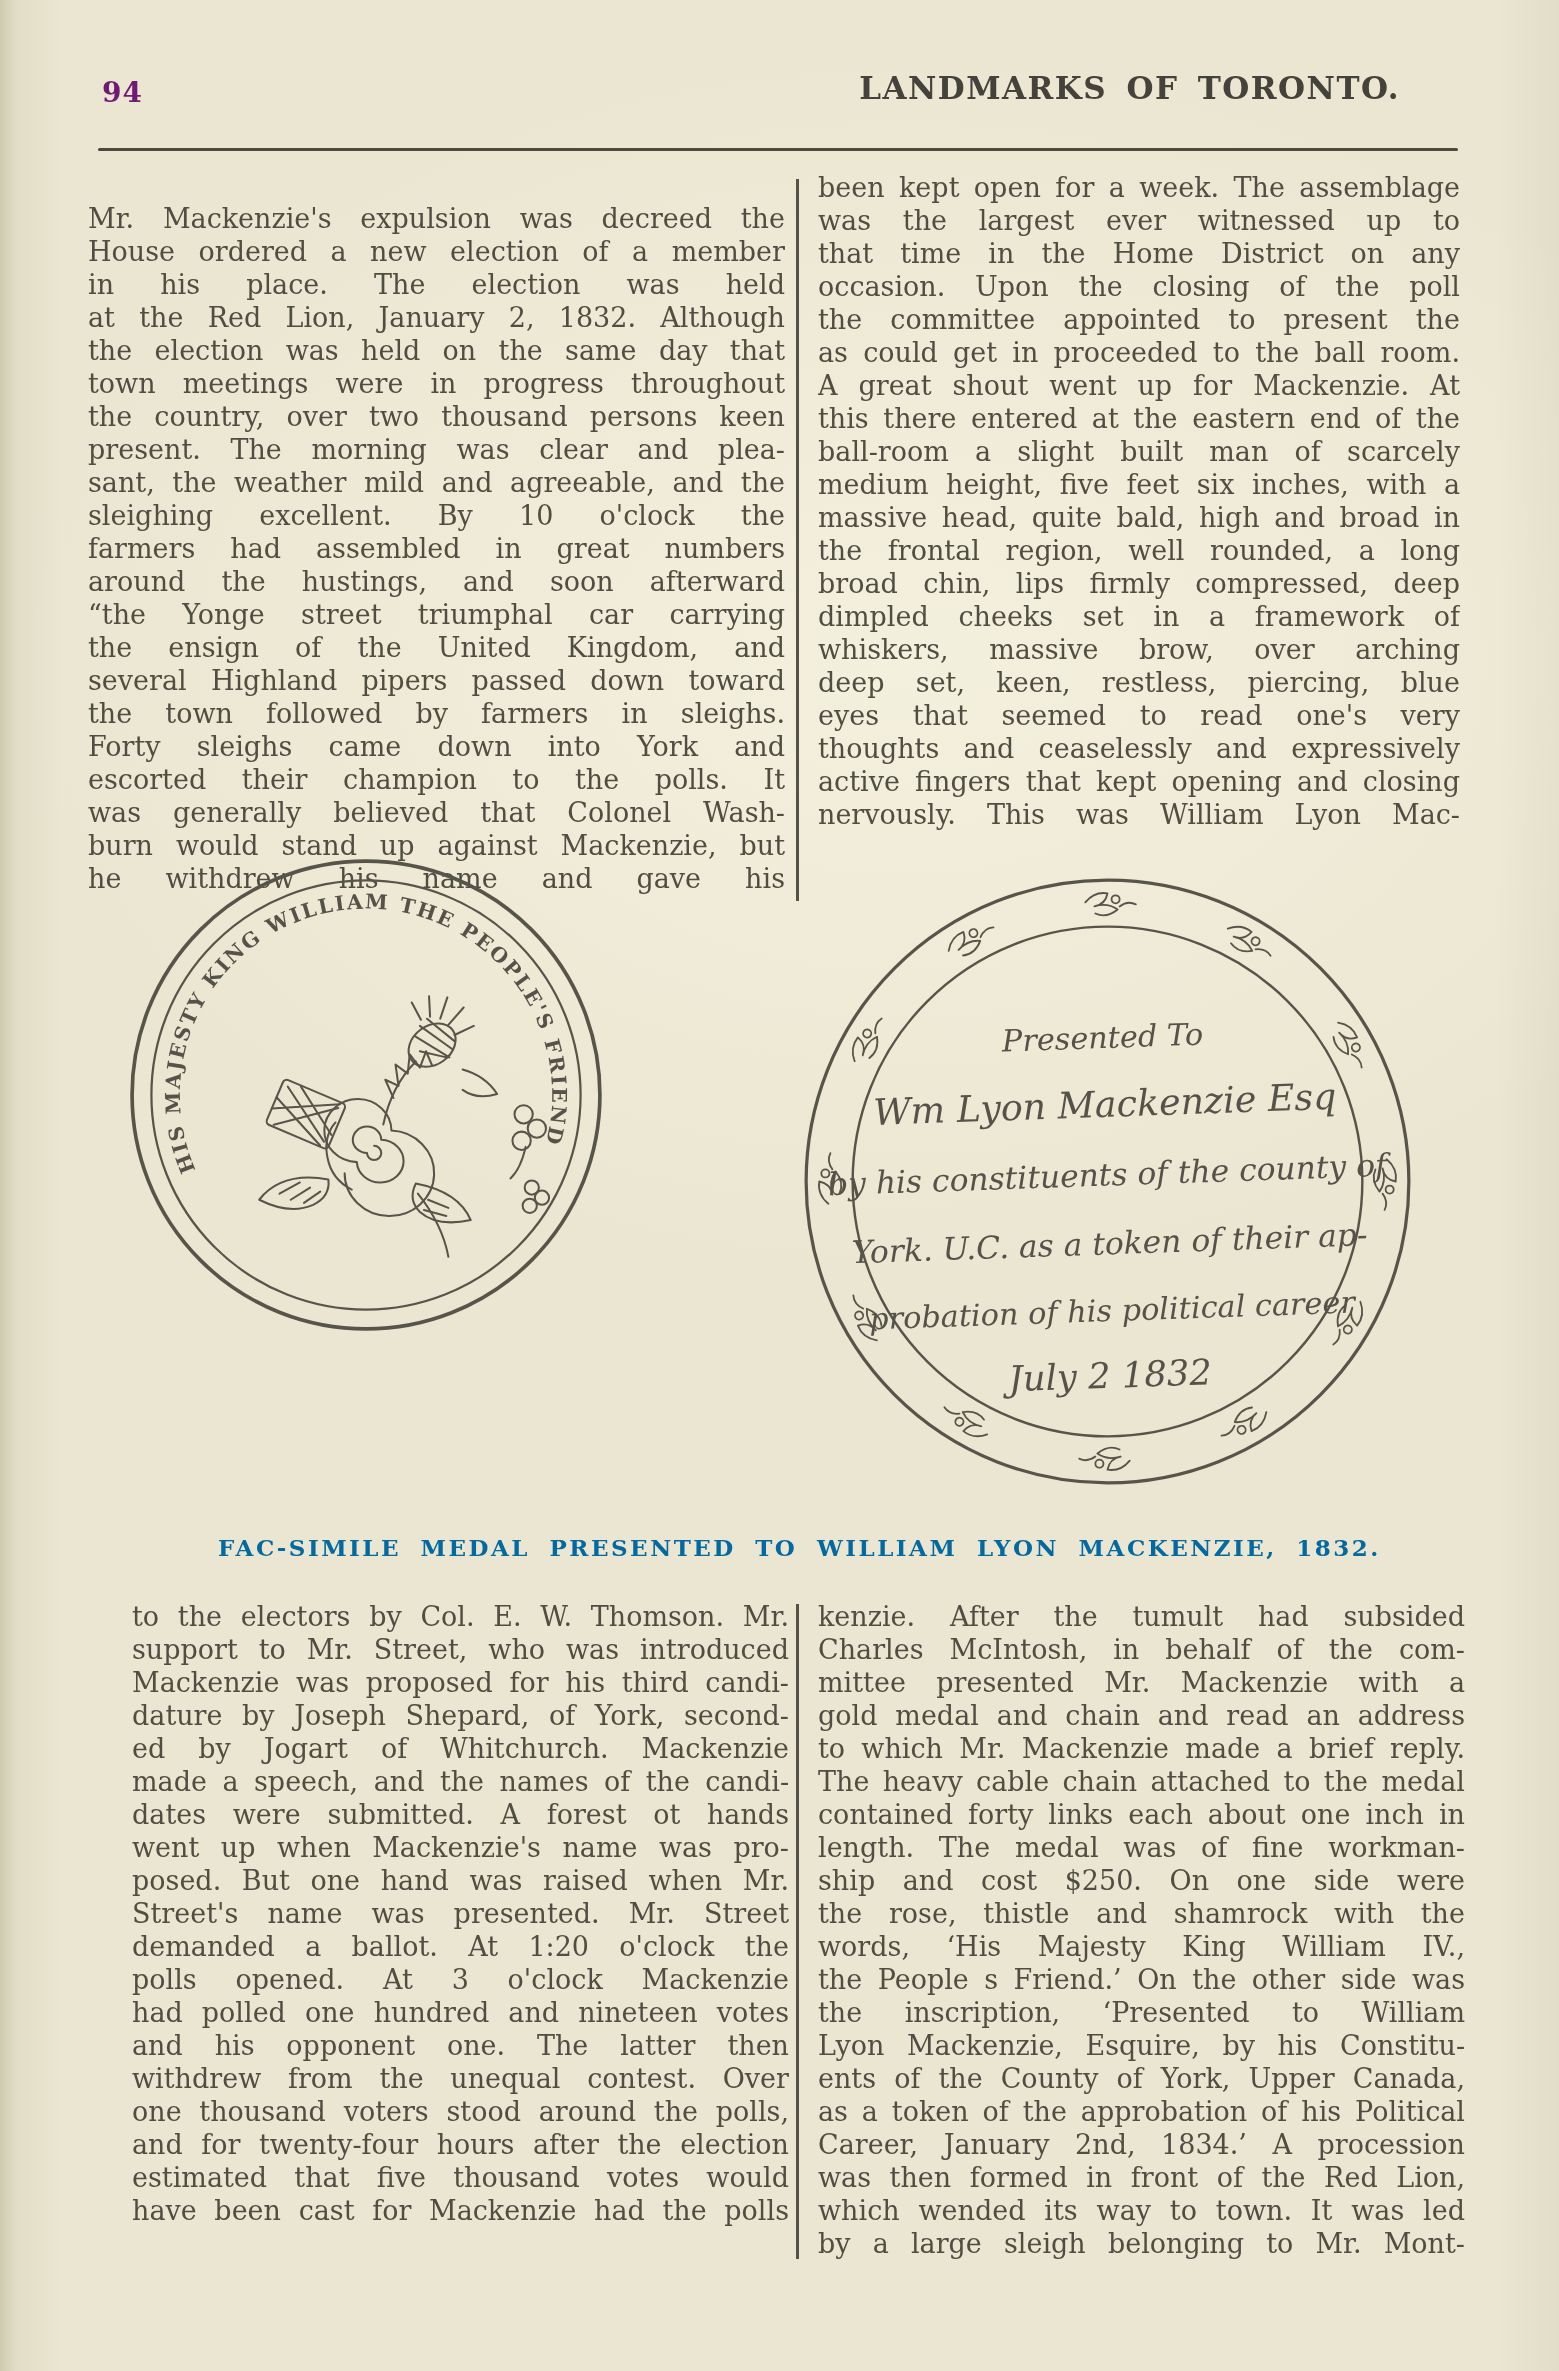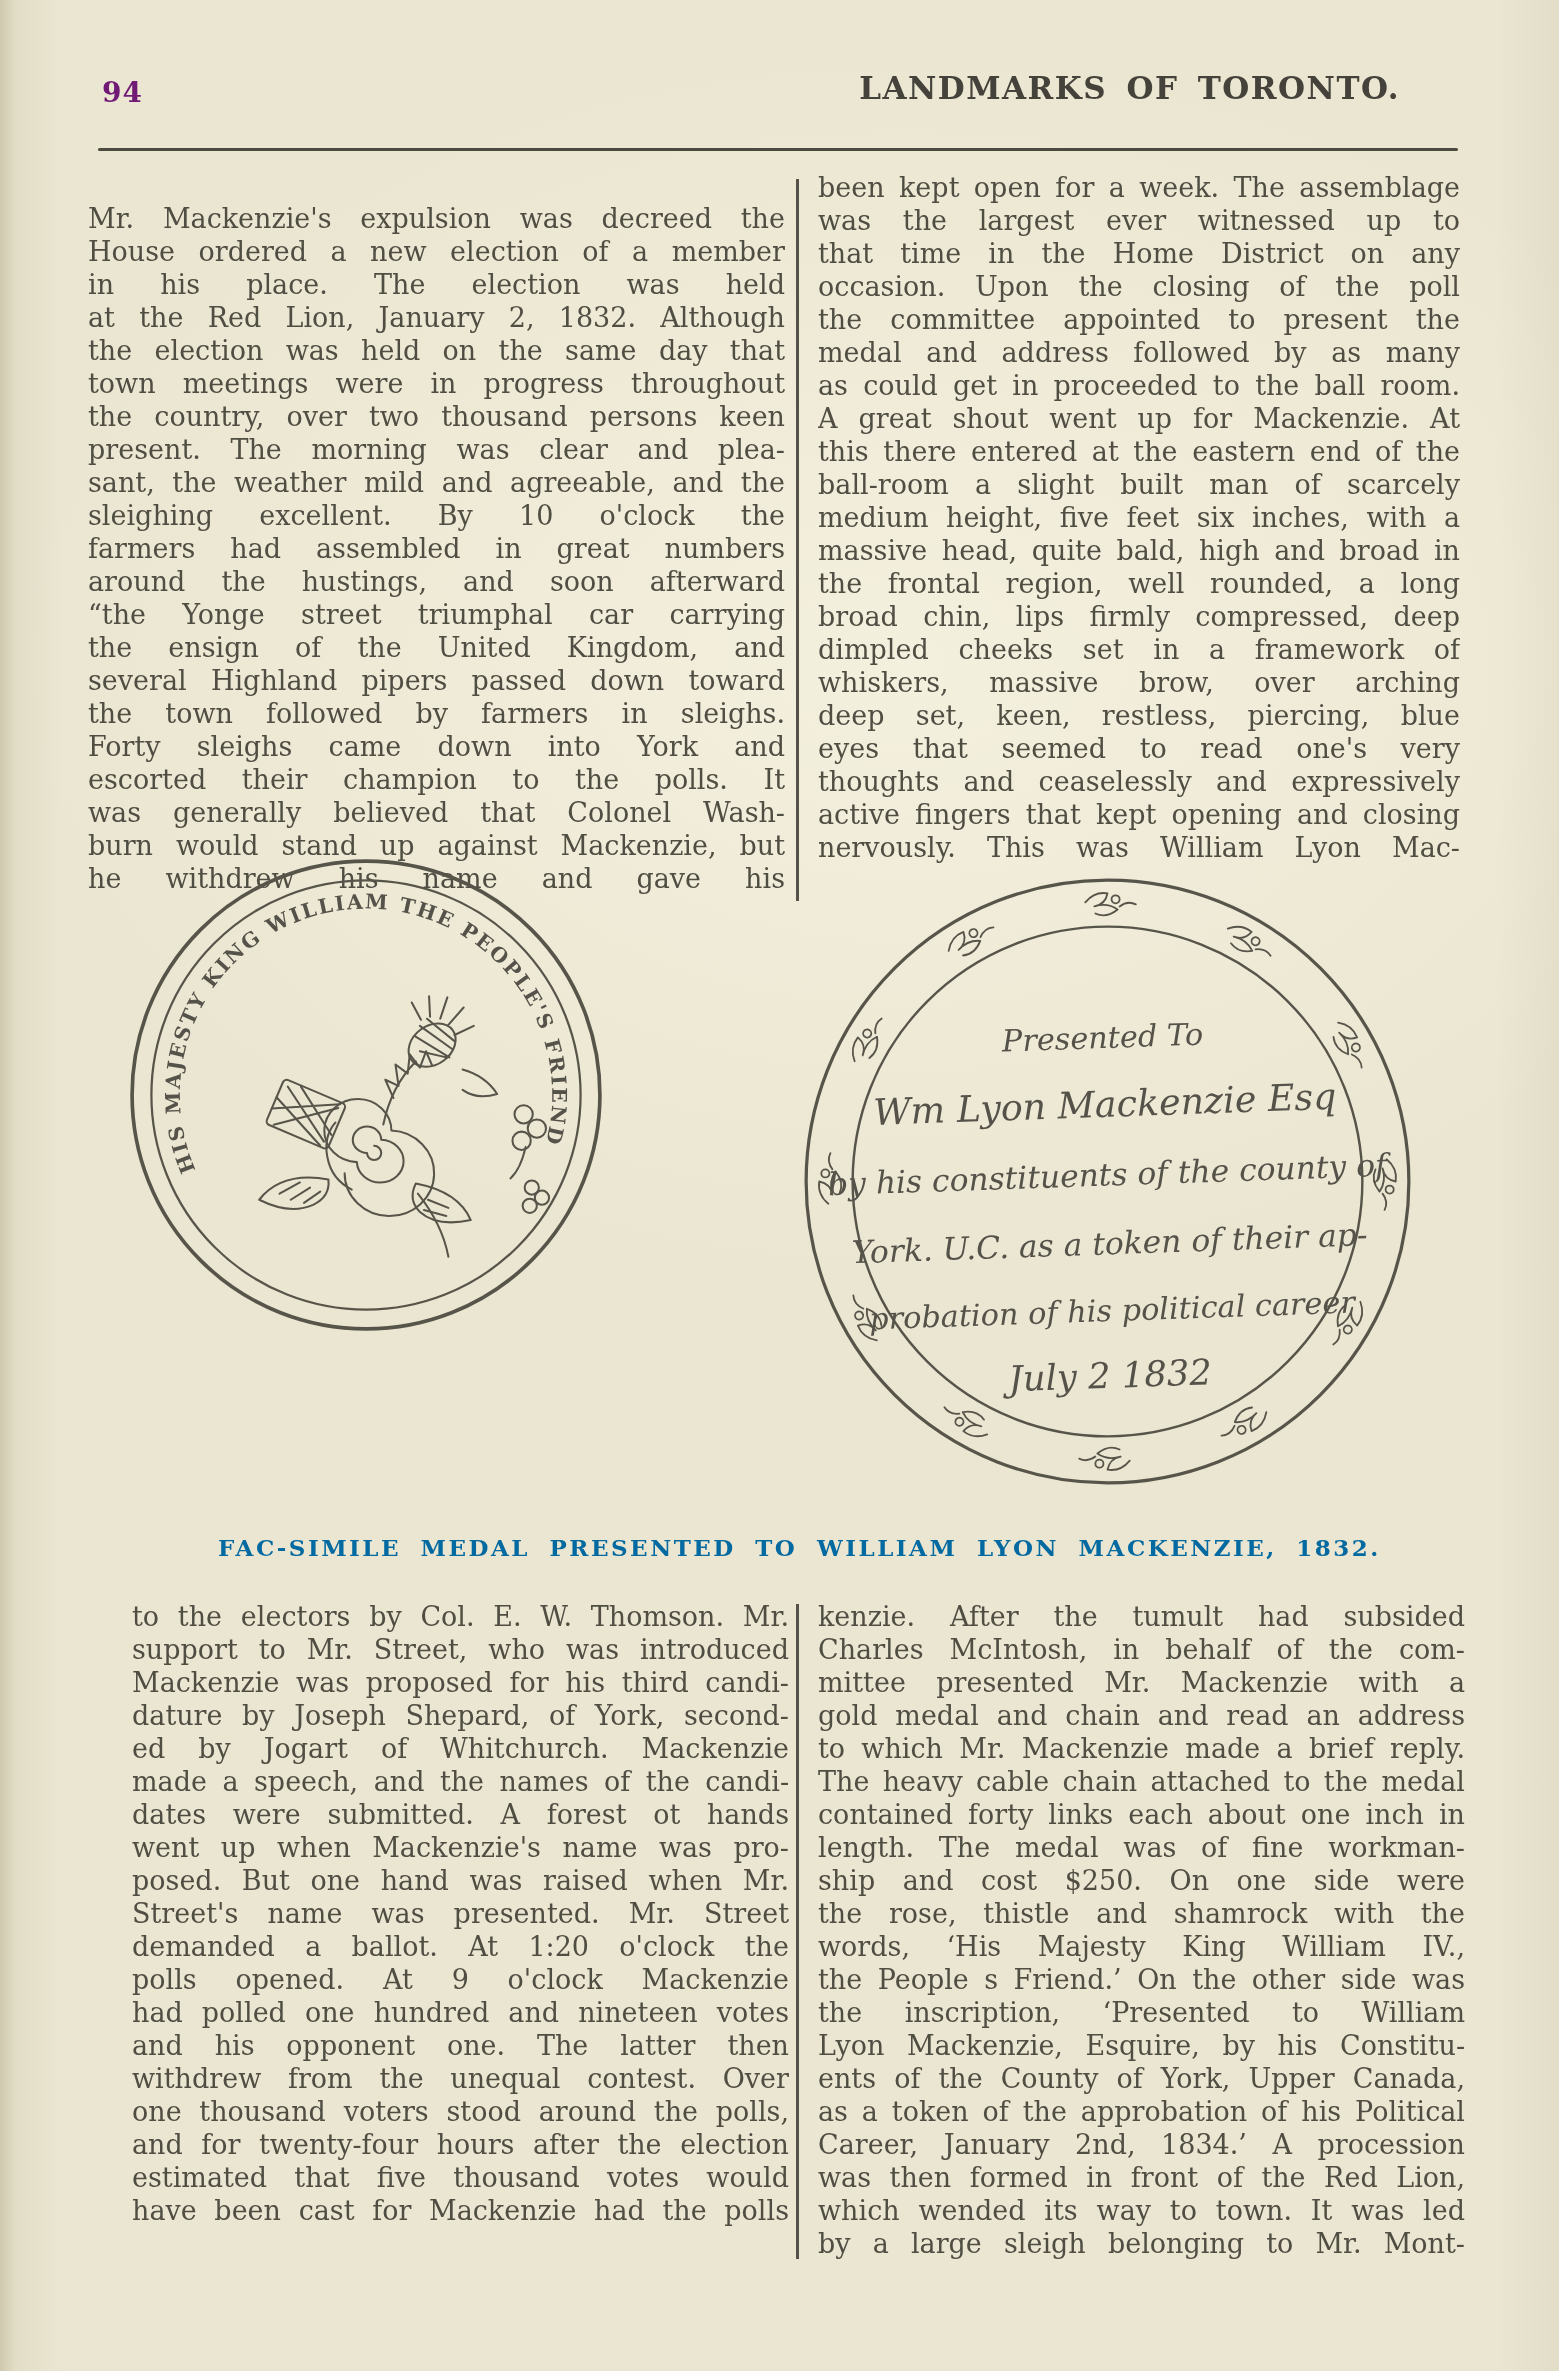--- a/index.html
+++ b/index.html
@@ -86,21 +86,20 @@
     <div class="tline">was generally believed that Colonel Wash-</div>
     <div class="tline">burn would stand up against Mackenzie, but</div>
     <div class="tline">he withdrew his name and gave his</div>
   </div>
 <div class="col tr">
     <div class="tline">been kept open for a week. The assemblage</div>
     <div class="tline">was the largest ever witnessed up to</div>
     <div class="tline">that time in the Home District on any</div>
     <div class="tline">occasion. Upon the closing of the poll</div>
     <div class="tline">the committee appointed to present the</div>
-    <div class="tline">medal and address followed by as many</div>
     <div class="tline">as could get in proceeded to the ball room.</div>
     <div class="tline">A great shout went up for Mackenzie. At</div>
     <div class="tline">this there entered at the eastern end of the</div>
     <div class="tline">ball-room a slight built man of scarcely</div>
     <div class="tline">medium height, five feet six inches, with a</div>
     <div class="tline">massive head, quite bald, high and broad in</div>
     <div class="tline">the frontal region, well rounded, a long</div>
     <div class="tline">broad chin, lips firmly compressed, deep</div>
     <div class="tline">dimpled cheeks set in a framework of</div>
     <div class="tline">whiskers, massive brow, over arching</div>
@@ -203,21 +202,21 @@
     <div class="tline">support to Mr. Street, who was introduced</div>
     <div class="tline">Mackenzie was proposed for his third candi-</div>
     <div class="tline">dature by Joseph Shepard, of York, second-</div>
     <div class="tline">ed by Jogart of Whitchurch. Mackenzie</div>
     <div class="tline">made a speech, and the names of the candi-</div>
     <div class="tline">dates were submitted. A forest ot hands</div>
     <div class="tline">went up when Mackenzie's name was pro-</div>
     <div class="tline">posed. But one hand was raised when Mr.</div>
     <div class="tline">Street's name was presented. Mr. Street</div>
     <div class="tline">demanded a ballot. At 1:20 o'clock the</div>
-    <div class="tline">polls opened. At 9 o'clock Mackenzie</div>
+    <div class="tline">polls opened. At 3 o'clock Mackenzie</div>
     <div class="tline">had polled one hundred and nineteen votes</div>
     <div class="tline">and his opponent one. The latter then</div>
     <div class="tline">withdrew from the unequal contest. Over</div>
     <div class="tline">one thousand voters stood around the polls,</div>
     <div class="tline">and for twenty-four hours after the election</div>
     <div class="tline">estimated that five thousand votes would</div>
     <div class="tline">have been cast for Mackenzie had the polls</div>
   </div>
 <div class="col br">
     <div class="tline">kenzie. After the tumult had subsided</div>

